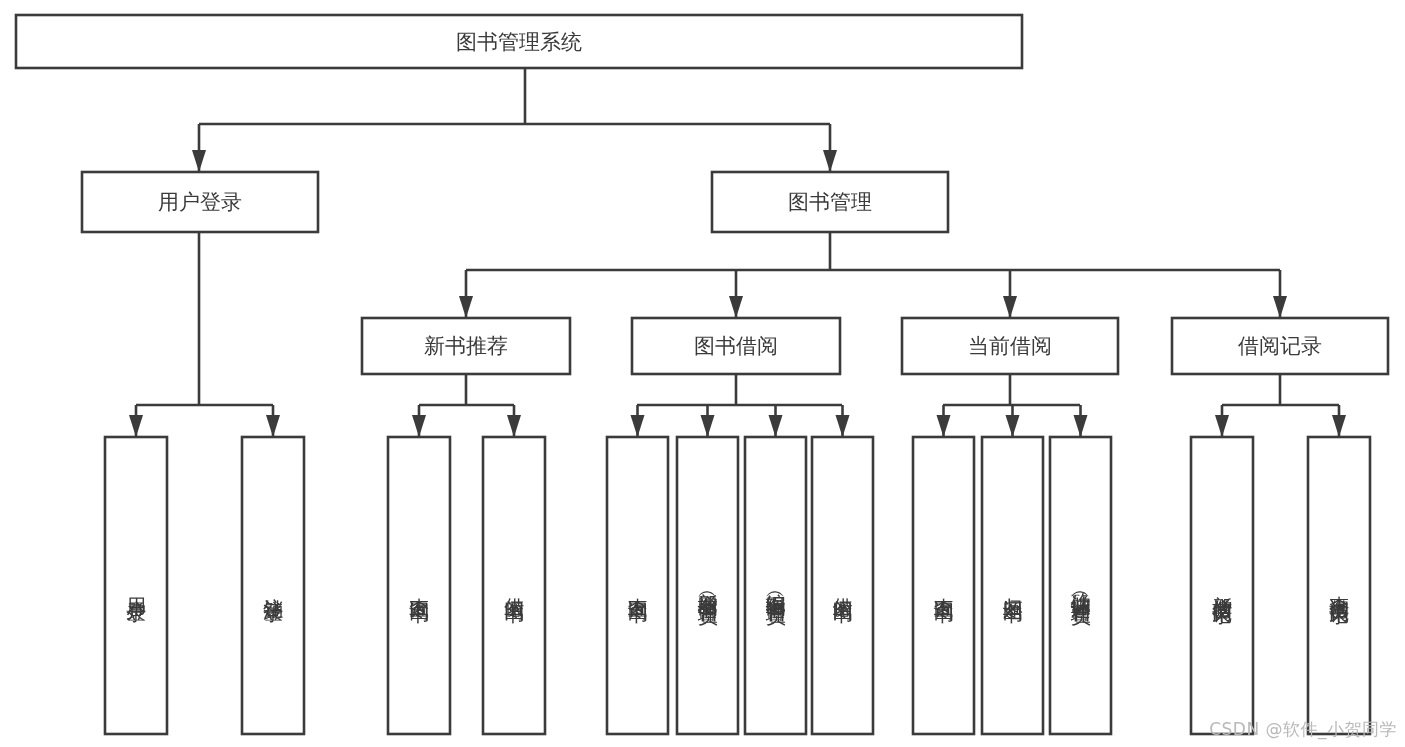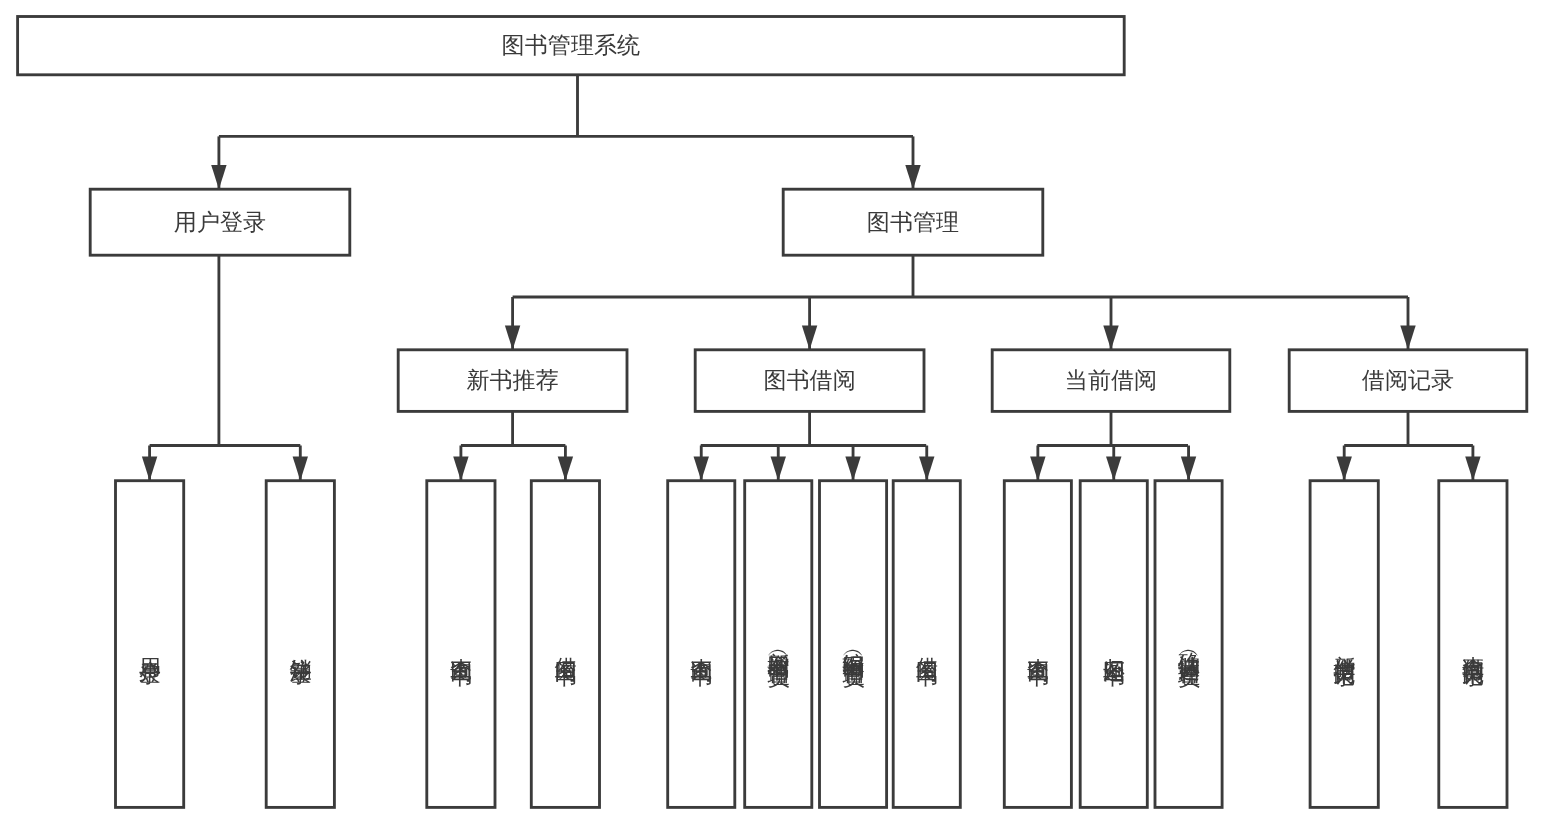--- a/index.html
+++ b/index.html
@@ -212,13 +212,14 @@
         <span class="leaf-label">确认归还（管理员）</span>
       </div>
       <div class="leaf-label-wrap" style="left: 1191px; top: 437px; width: 62px; height: 297px;">
         <span class="leaf-label">新增借阅记录</span>
       </div>
       <div class="leaf-label-wrap" style="left: 1308px; top: 437px; width: 62px; height: 297px;">
         <span class="leaf-label">查询借阅记录</span>
       </div>
     </div>
 
+  <div class="watermark">CSDN @软件_小贺同学</div>
 </div>
 
 </body></html>

